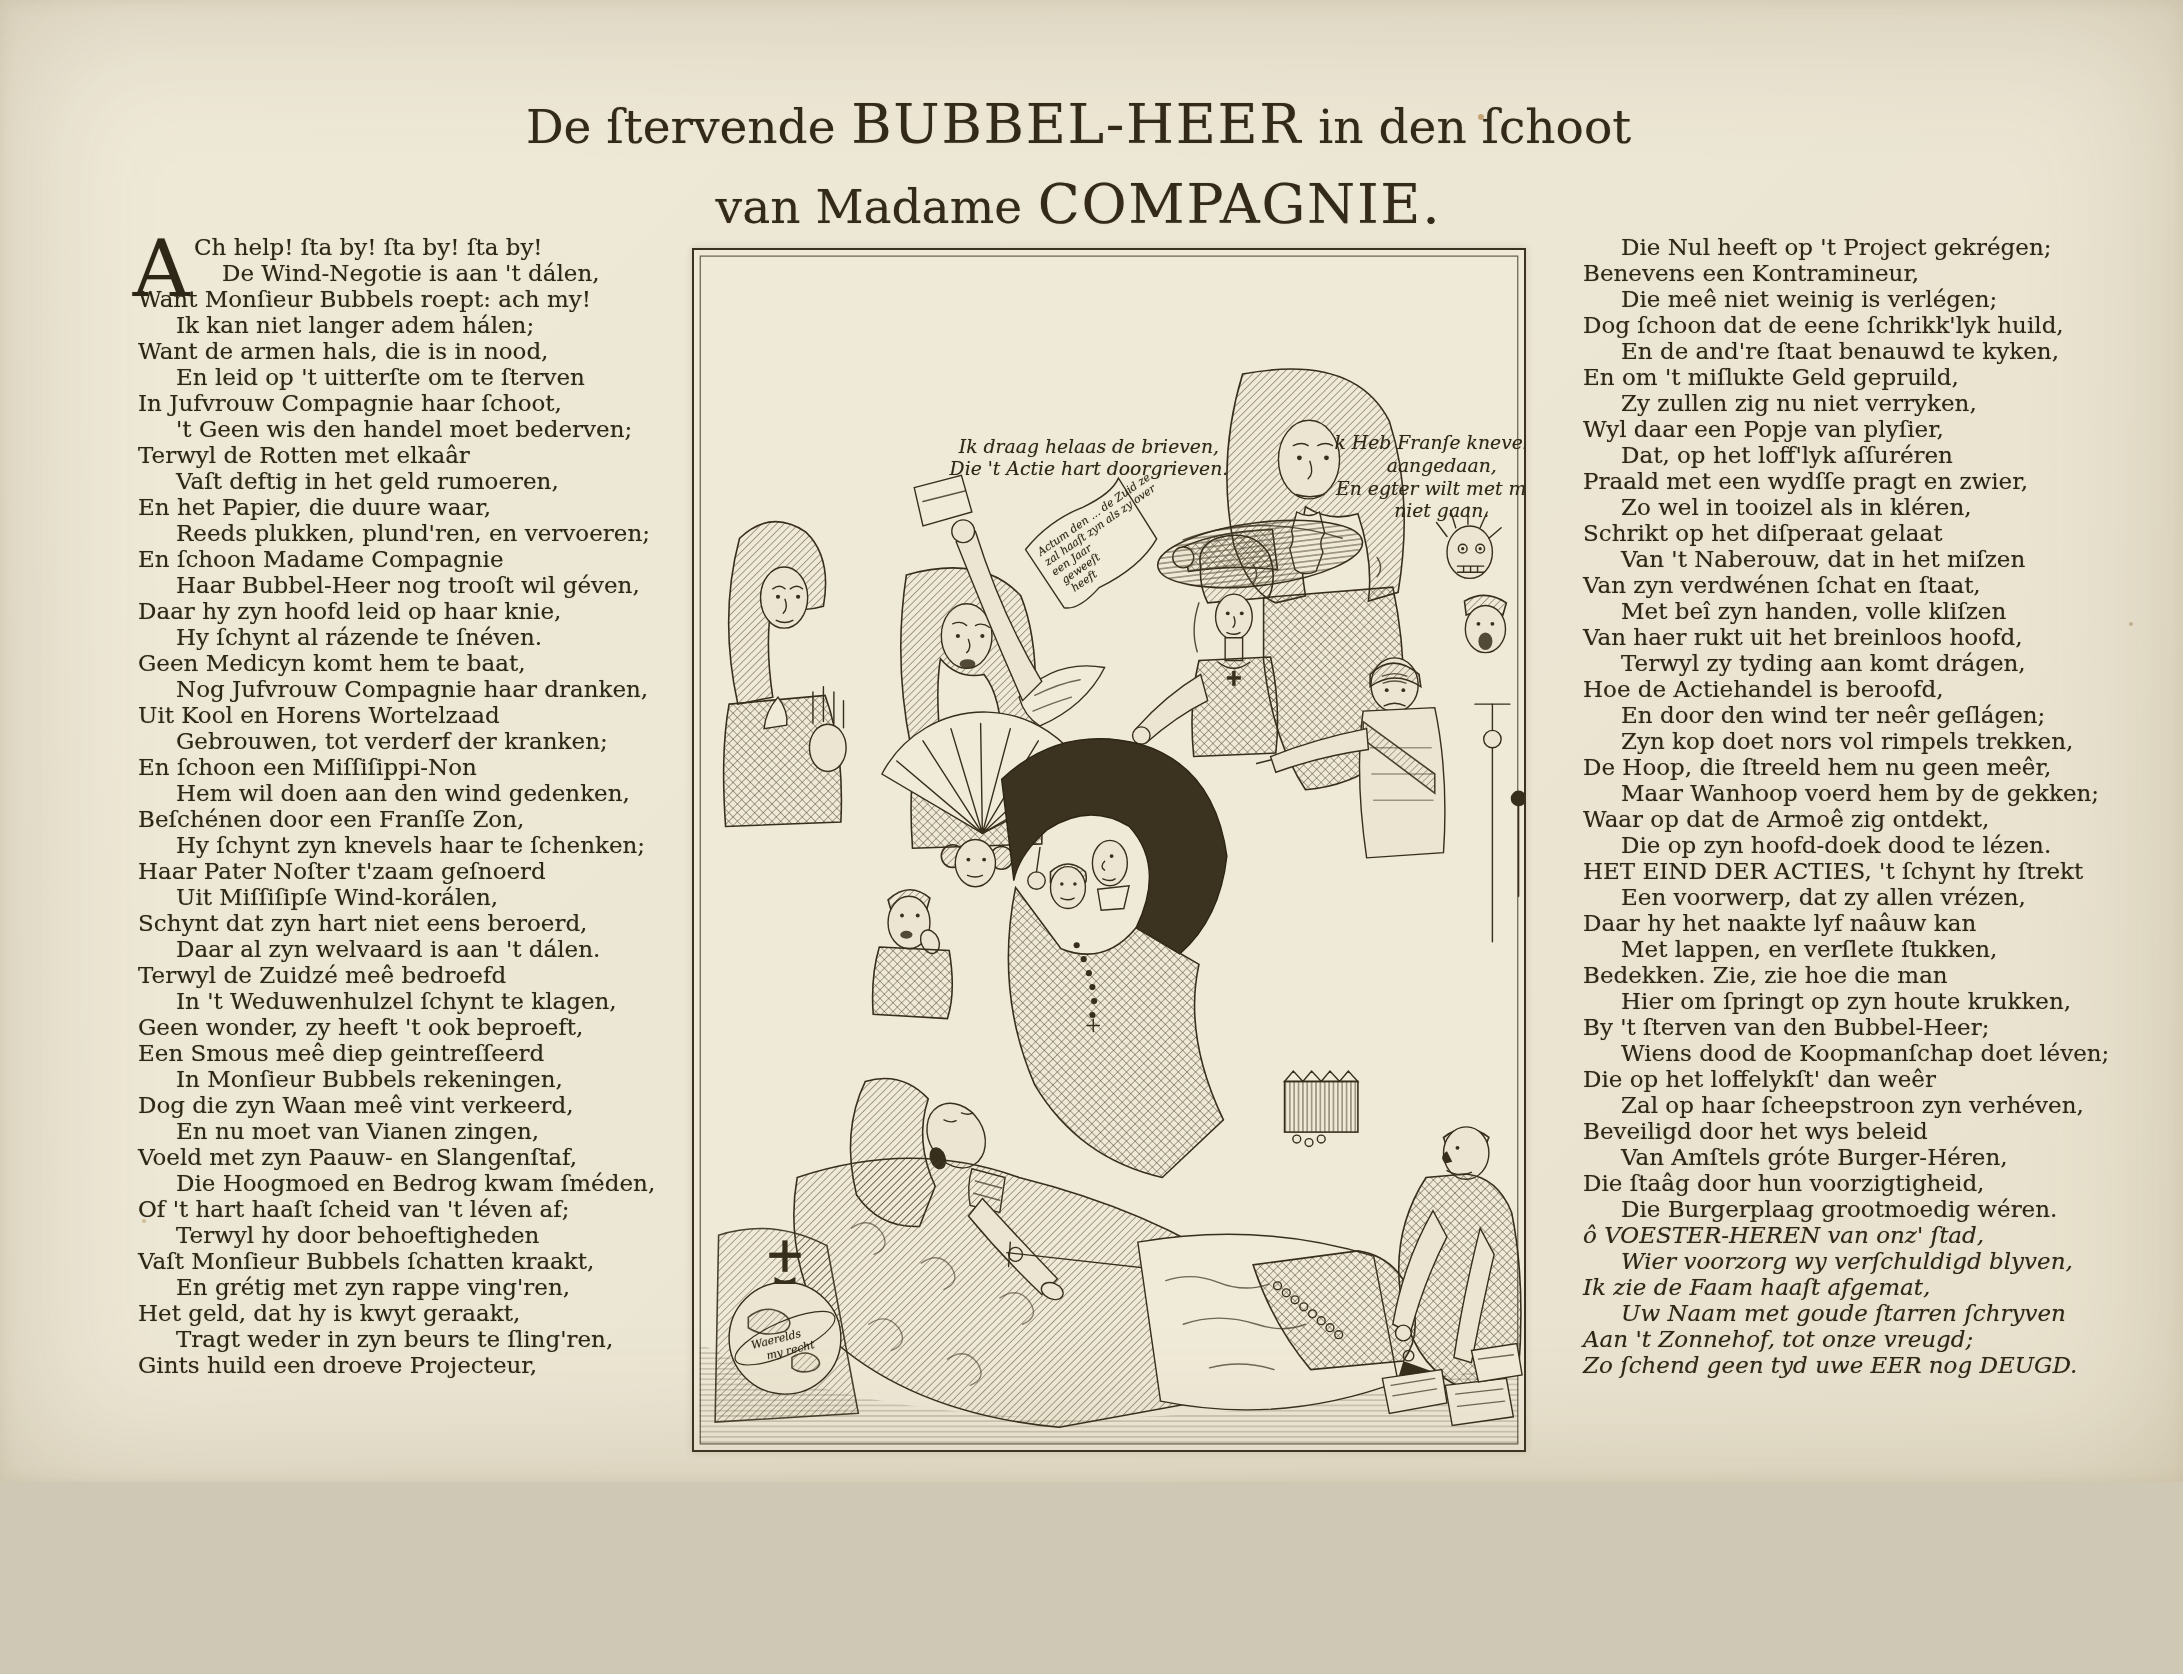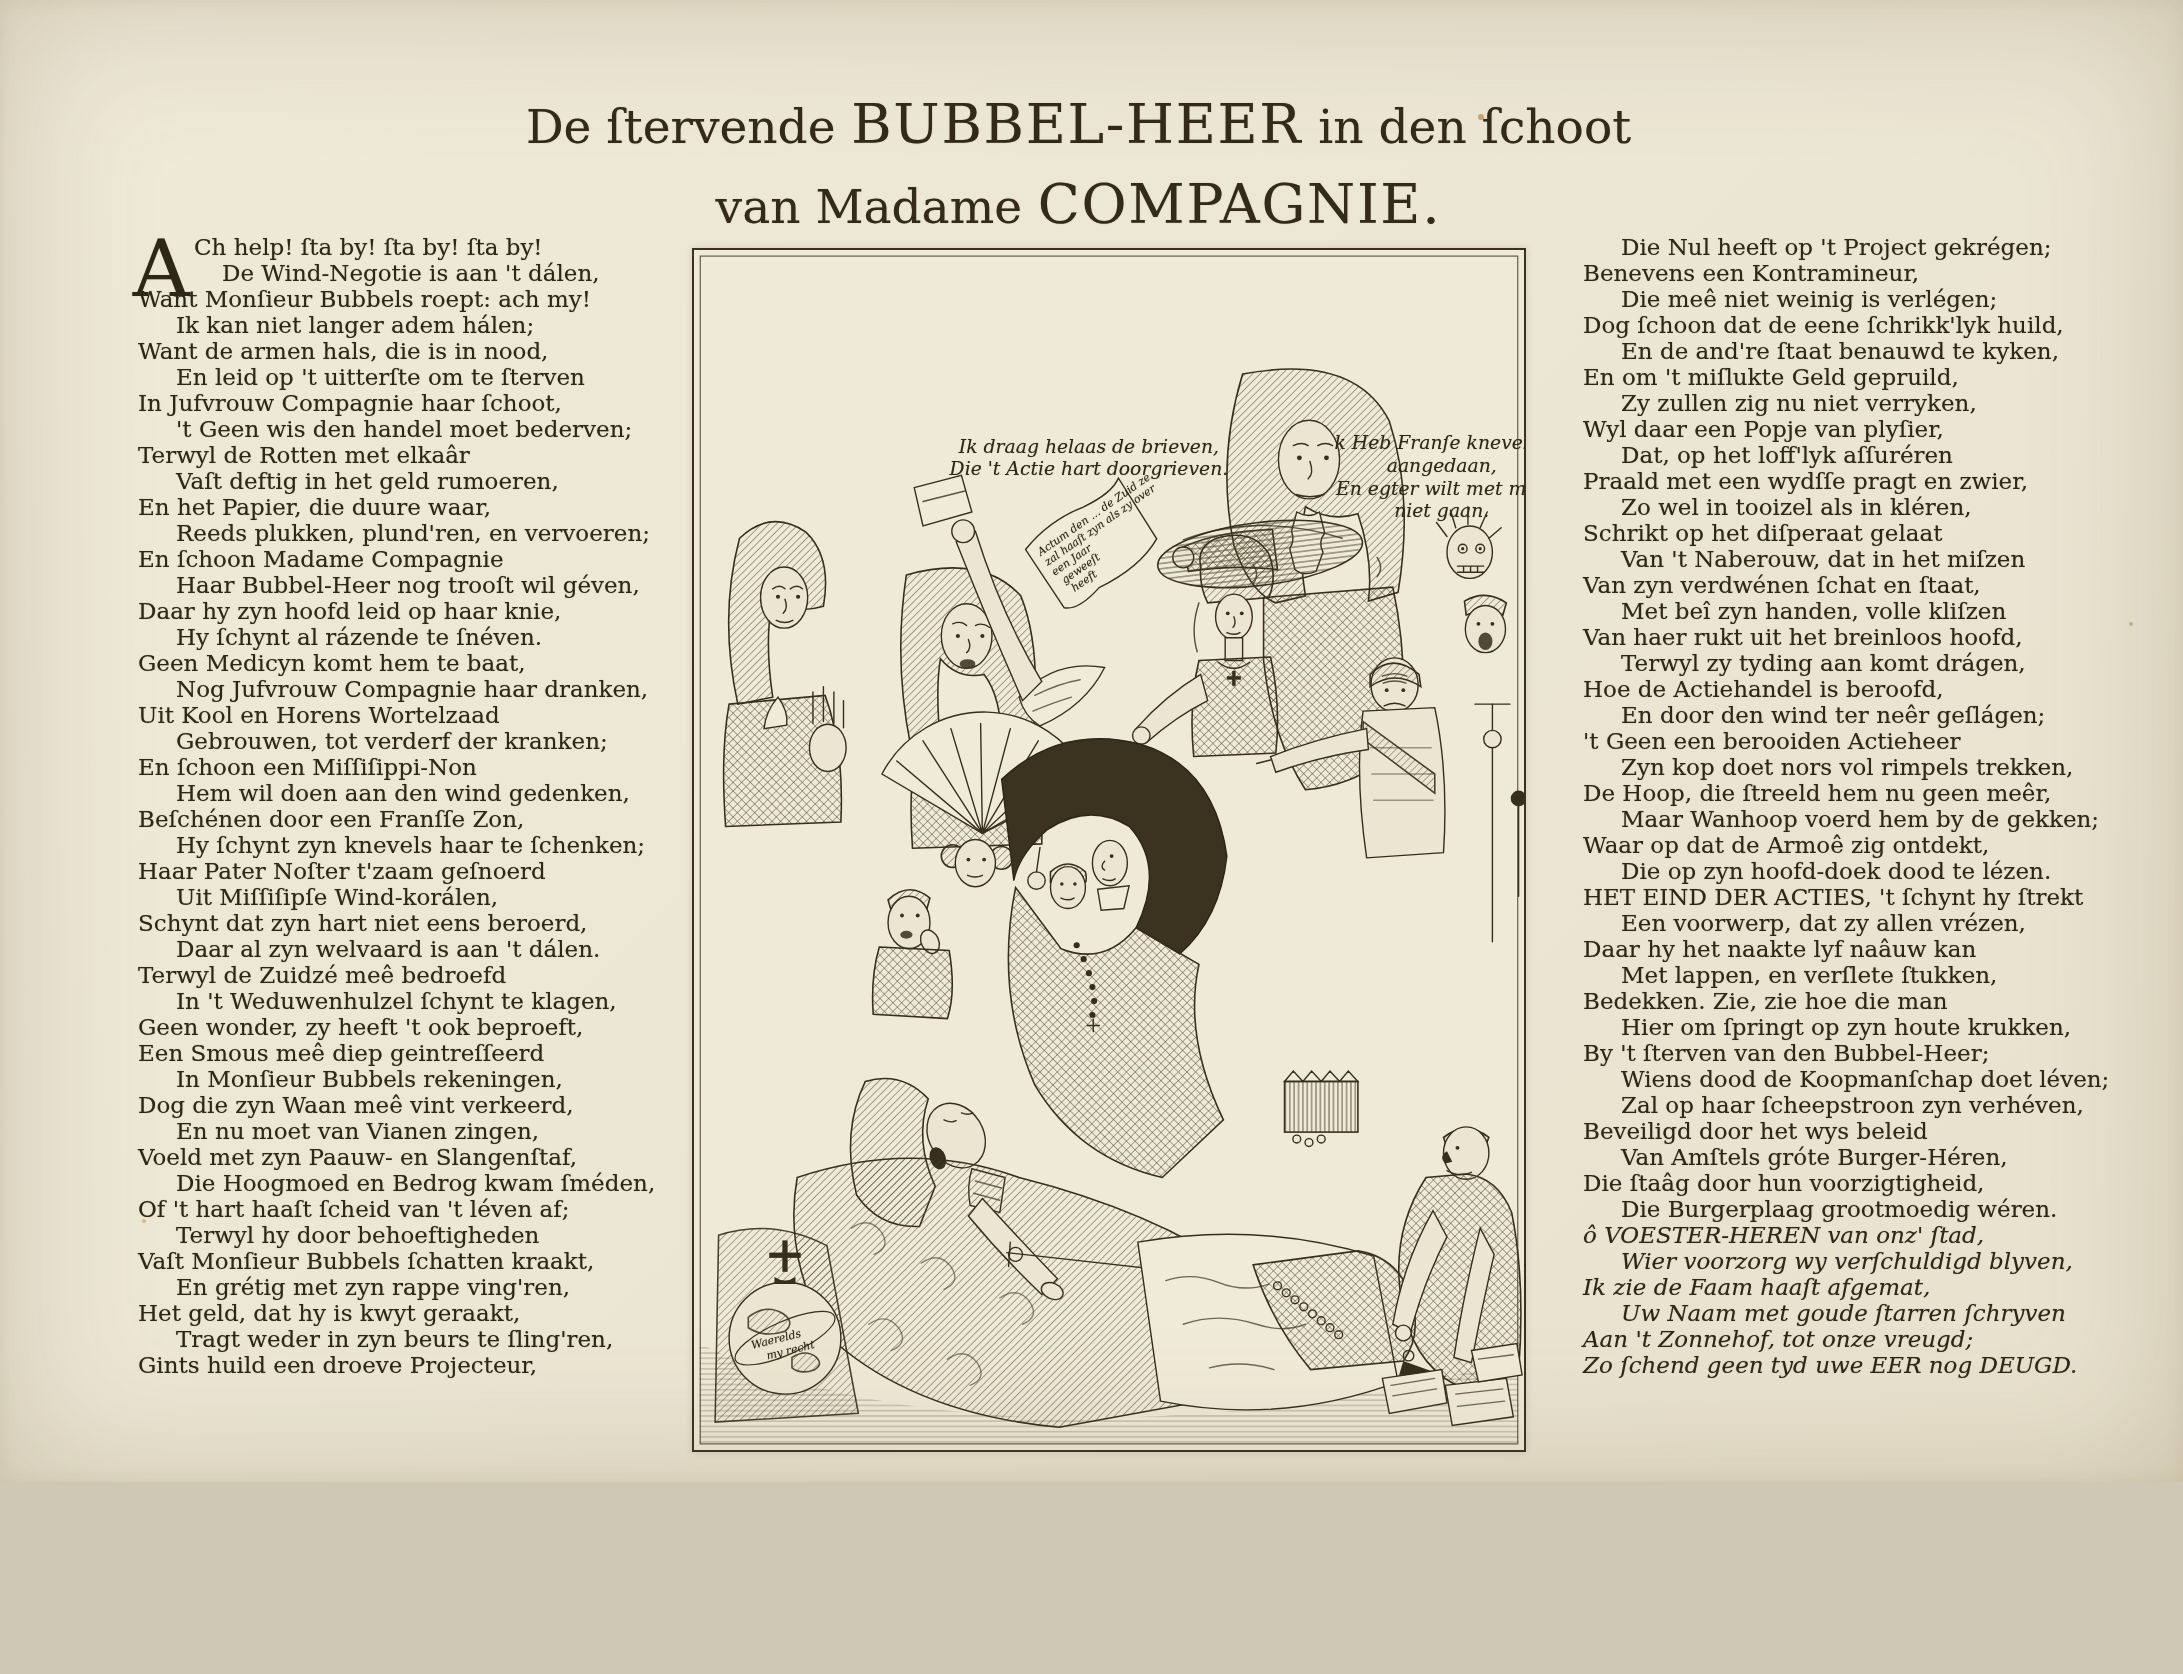--- a/index.html
+++ b/index.html
@@ -122,34 +122,34 @@
         <div class="line">Praald met een wydſſe pragt en zwier,</div>
         <div class="line ind">Zo wel in tooizel als in kléren,</div>
         <div class="line">Schrikt op het diſperaat gelaat</div>
         <div class="line ind">Van 't Naberouw, dat in het miſzen</div>
         <div class="line">Van zyn verdwénen ſchat en ſtaat,</div>
         <div class="line ind">Met beî zyn handen, volle kliſzen</div>
         <div class="line">Van haer rukt uit het breinloos hoofd,</div>
         <div class="line ind">Terwyl zy tyding aan komt drágen,</div>
         <div class="line">Hoe de Actiehandel is beroofd,</div>
         <div class="line ind">En door den wind ter neêr geſlágen;</div>
-        <div class="line">'t Geen een berooiden Actieheer</div>
         <div class="line ind">Zyn kop doet nors vol rimpels trekken,</div>
         <div class="line">De Hoop, die ſtreeld hem nu geen meêr,</div>
         <div class="line ind">Maar Wanhoop voerd hem by de gekken;</div>
         <div class="line">Waar op dat de Armoê zig ontdekt,</div>
         <div class="line ind">Die op zyn hoofd-doek dood te lézen.</div>
         <div class="line">HET EIND DER ACTIES, 't ſchynt hy ſtrekt</div>
         <div class="line ind">Een voorwerp, dat zy allen vrézen,</div>
         <div class="line">Daar hy het naakte lyf naâuw kan</div>
         <div class="line ind">Met lappen, en verſlete ſtukken,</div>
         <div class="line">Bedekken.  Zie, zie hoe die man</div>
         <div class="line ind">Hier om ſpringt op zyn houte krukken,</div>
         <div class="line">By 't ſterven van den Bubbel-Heer;</div>
         <div class="line ind">Wiens dood de Koopmanſchap doet léven;</div>
+        <div class="line">Die op het loffelykſt' dan weêr</div>
         <div class="line ind">Zal op haar ſcheepstroon zyn verhéven,</div>
         <div class="line">Beveiligd door het wys beleid</div>
         <div class="line ind">Van Amſtels gróte Burger-Héren,</div>
         <div class="line">Die ſtaâg door hun voorzigtigheid,</div>
         <div class="line ind">Die Burgerplaag grootmoedig wéren.</div>
         <div class="line em">ô VOESTER-HEREN van onz' ſtad,</div>
         <div class="line ind em">Wier voorzorg wy verſchuldigd blyven,</div>
         <div class="line em">Ik zie de Faam haaſt afgemat,</div>
         <div class="line ind em">Uw Naam met goude ſtarren ſchryven</div>
         <div class="line em">Aan 't Zonnehof, tot onze vreugd;</div>

